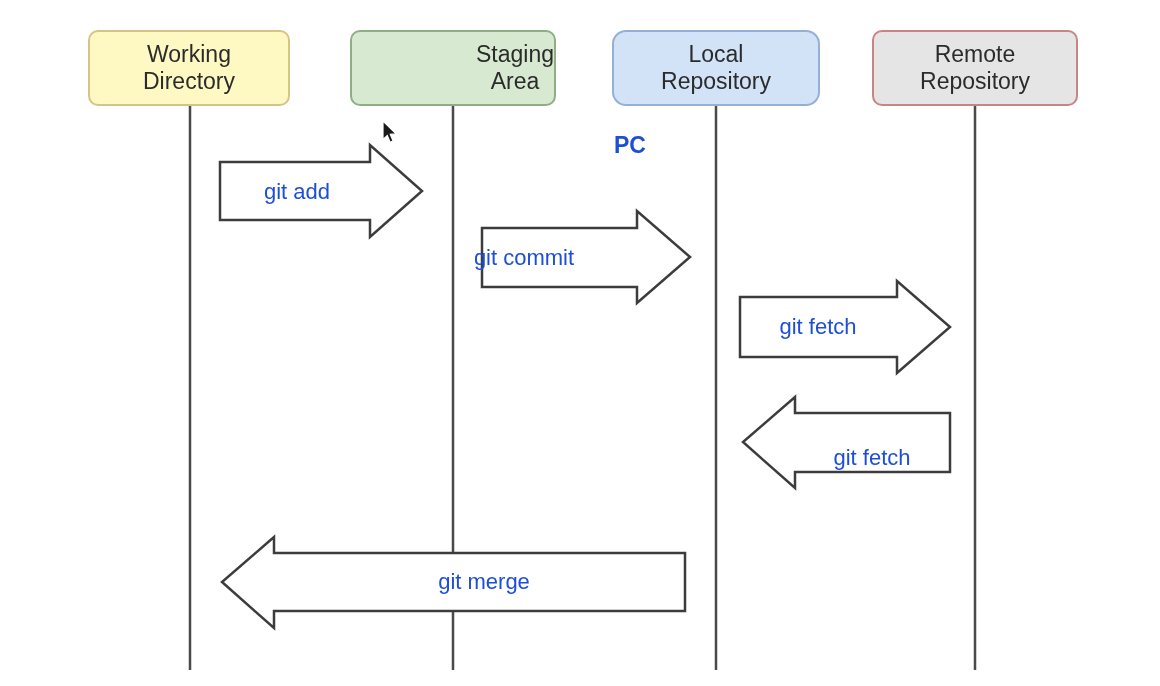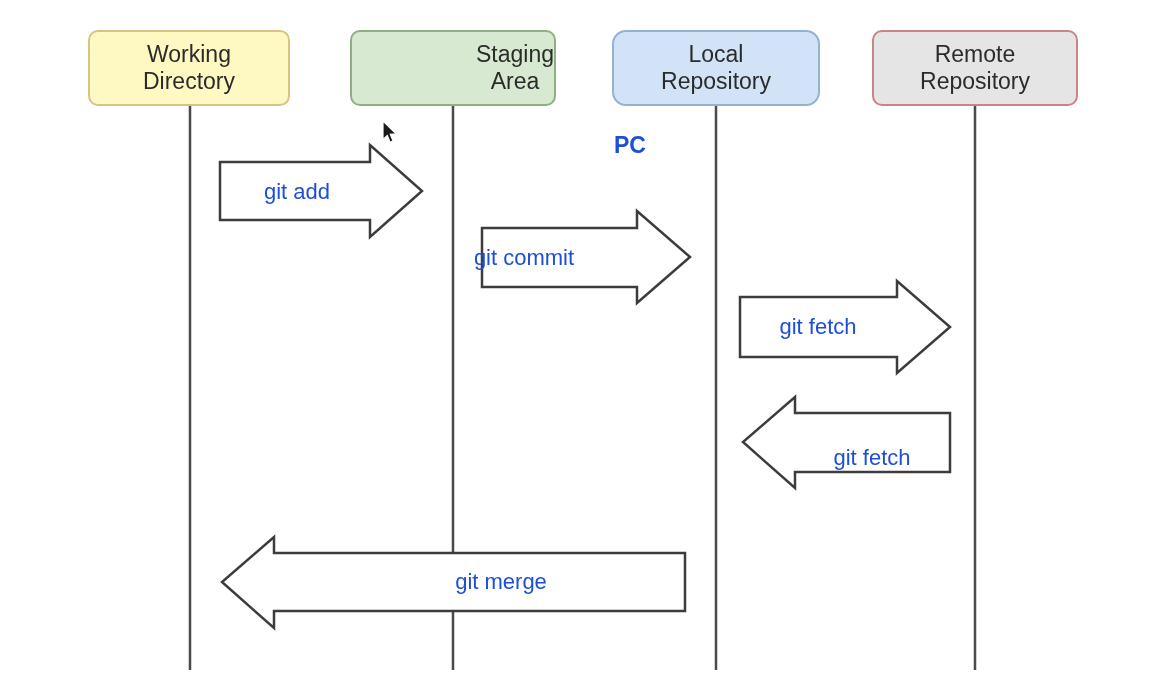--- a/index.html
+++ b/index.html
@@ -89,17 +89,17 @@
   </div>
   <div class="lane-box" style="left: 872px; top: 30px; width: 202px; height: 72px; background-color: #e5e5e5; border-color: rgb(199, 133, 132);">
     <span class="lane-label">Remote
 Repository</span>
   </div>
 
   <div class="arrow-label" style="left:297px; top:192px;">git add</div>
   <div class="arrow-label" style="left:524px; top:258px;">git commit</div>
   <div class="arrow-label" style="left:818px; top:327px;">git fetch</div>
   <div class="arrow-label" style="left:872px; top:458px;">git fetch</div>
-  <div class="arrow-label" style="left:484px; top:582px;margin-left:17px;">git merge</div>
+  <div class="arrow-label" style="left:484px; top:582px;">git merge</div>
 
   <div class="annotation" style="left: 614px; top: 131px; color: #1d4ed8;">PC</div>
 
 </div>
 
 </body></html>

